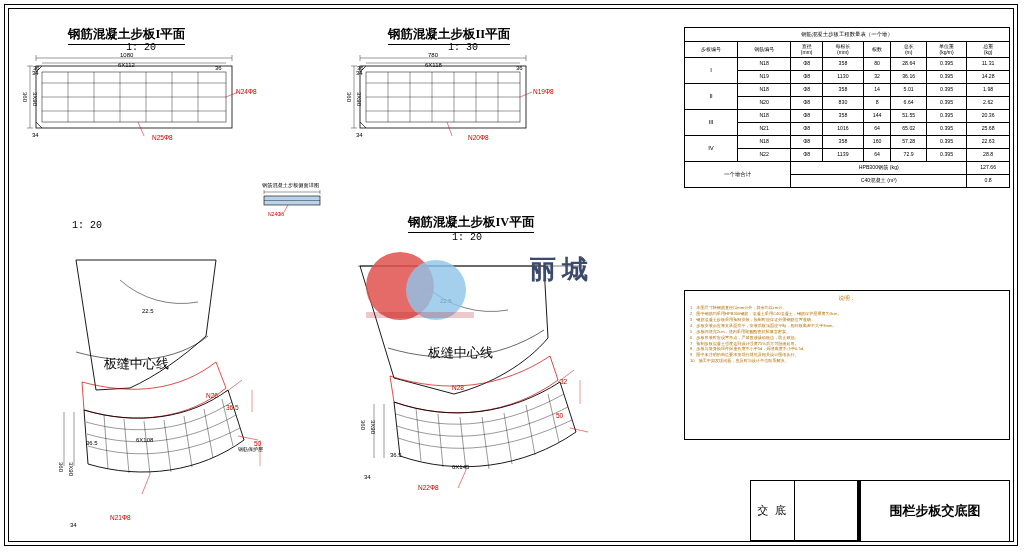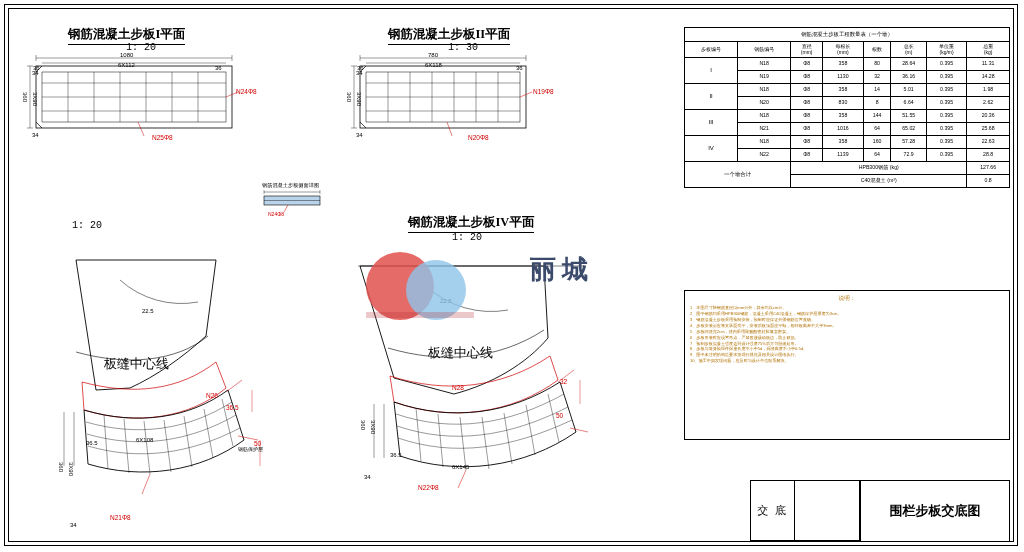--- a/index.html
+++ b/index.html
@@ -150,21 +150,21 @@
     width: 260px;
     height: 62px;
     border: 1px solid #000;
     box-sizing: border-box;
     display: flex;
   }
   #tb-left {
     width: 110px;
     display: flex;
     flex-direction: column;
-    border-right: 2px solid #000000;
+    border-right: 4px solid #000000;
     box-sizing: border-box;
   }
   .tb-row {
     flex: 1;
     display: flex;
     box-sizing: border-box;
   }
   .tb-row:first-child { border-bottom: 1px solid #000; }
   .tb-key {
     width: 44px;

